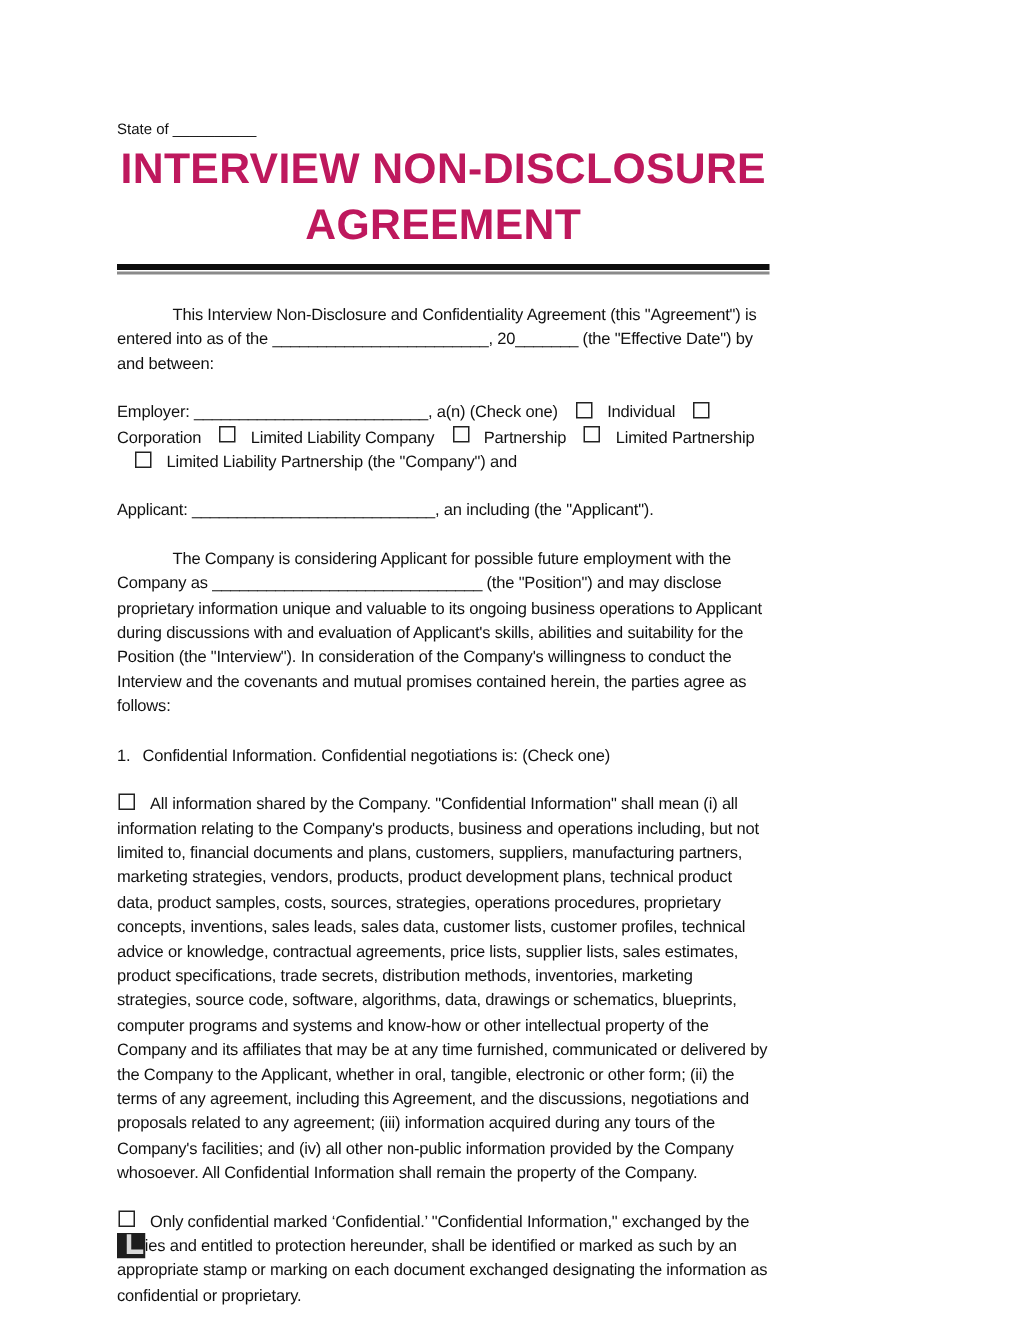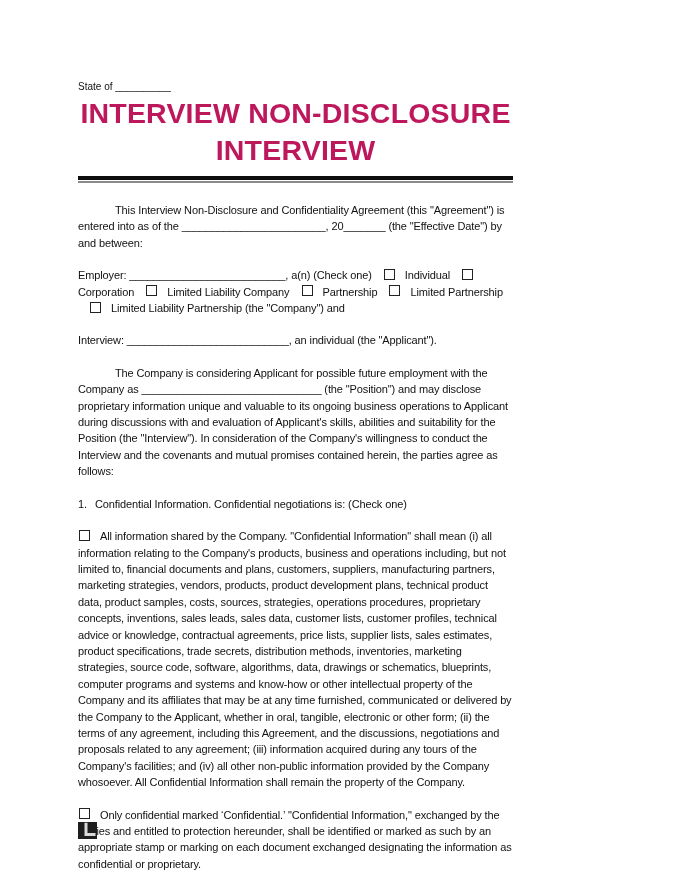--- a/index.html
+++ b/index.html
@@ -54,32 +54,32 @@
 </style>
 </head>
 <body>
 
 <div class="page">
 
   <div class="state-line">State of __________</div>
 
   <div class="title">
     <div>INTERVIEW NON-DISCLOSURE</div>
-    <div>INTERVIEW</div>
+    <div>AGREEMENT</div>
   </div>
 
   <div class="rule"></div>
 
   <div class="doc-body">
 
     <p class="para indent"><span>This Interview Non-Disclosure and Confidentiality Agreement (this "Agreement") is entered into as of the ________________________, 20_______ (the "Effective Date") by and between:</span></p>
 
     <p class="para"><b>Employer:</b><span> __________________________, a(n) (Check one)</span><span class="cb"></span><span>Individual</span><span class="cb"></span><span>Corporation</span><span class="cb"></span><span>Limited Liability Company</span><span class="cb"></span><span>Partnership</span><span class="cb"></span><span>Limited Partnership</span><span class="cb"></span><span>Limited Liability Partnership</span><span> (the "Company") and</span></p>
 
-    <p class="para"><b>Interview:</b><span> ___________________________, an individual (the "Applicant").</span></p>
+    <p class="para"><b>Applicant:</b><span> ___________________________, an including (the "Applicant").</span></p>
 
     <p class="para indent"><span>The Company is considering Applicant for possible future employment with the Company as ______________________________ (the "Position") and may disclose proprietary information unique and valuable to its ongoing business operations to Applicant during discussions with and evaluation of Applicant's skills, abilities and suitability for the Position (the "Interview"). In consideration of the Company's willingness to conduct the Interview and the covenants and mutual promises contained herein, the parties agree as follows:</span></p>
 
     <p class="para"><b class="secnum">1.</b><b>Confidential Information.</b><span> Confidential negotiations is: (Check one)</span></p>
 
     <p class="para"><span class="cb cb-lead"></span><b>All information shared by the Company.</b><span> "Confidential Information" shall mean (i) all information relating to the Company's products, business and operations including, but not limited to, financial documents and plans, customers, suppliers, manufacturing partners, marketing strategies, vendors, products, product development plans, technical product data, product samples, costs, sources, strategies, operations procedures, proprietary concepts, inventions, sales leads, sales data, customer lists, customer profiles, technical advice or knowledge, contractual agreements, price lists, supplier lists, sales estimates, product specifications, trade secrets, distribution methods, inventories, marketing strategies, source code, software, algorithms, data, drawings or schematics, blueprints, computer programs and systems and know-how or other intellectual property of the Company and its affiliates that may be at any time furnished, communicated or delivered by the Company to the Applicant, whether in oral, tangible, electronic or other form; (ii) the terms of any agreement, including this Agreement, and the discussions, negotiations and proposals related to any agreement; (iii) information acquired during any tours of the Company's facilities; and (iv) all other non-public information provided by the Company whosoever. All Confidential Information shall remain the property of the Company.</span></p>
 
     <p class="para"><span class="cb cb-lead"></span><b>Only confidential marked ‘Confidential.’</b><span> "Confidential Information," exchanged by the parties and entitled to protection hereunder, shall be identified or marked as such by an appropriate stamp or marking on each document exchanged designating the information as confidential or proprietary.</span></p>
 
   </div>

